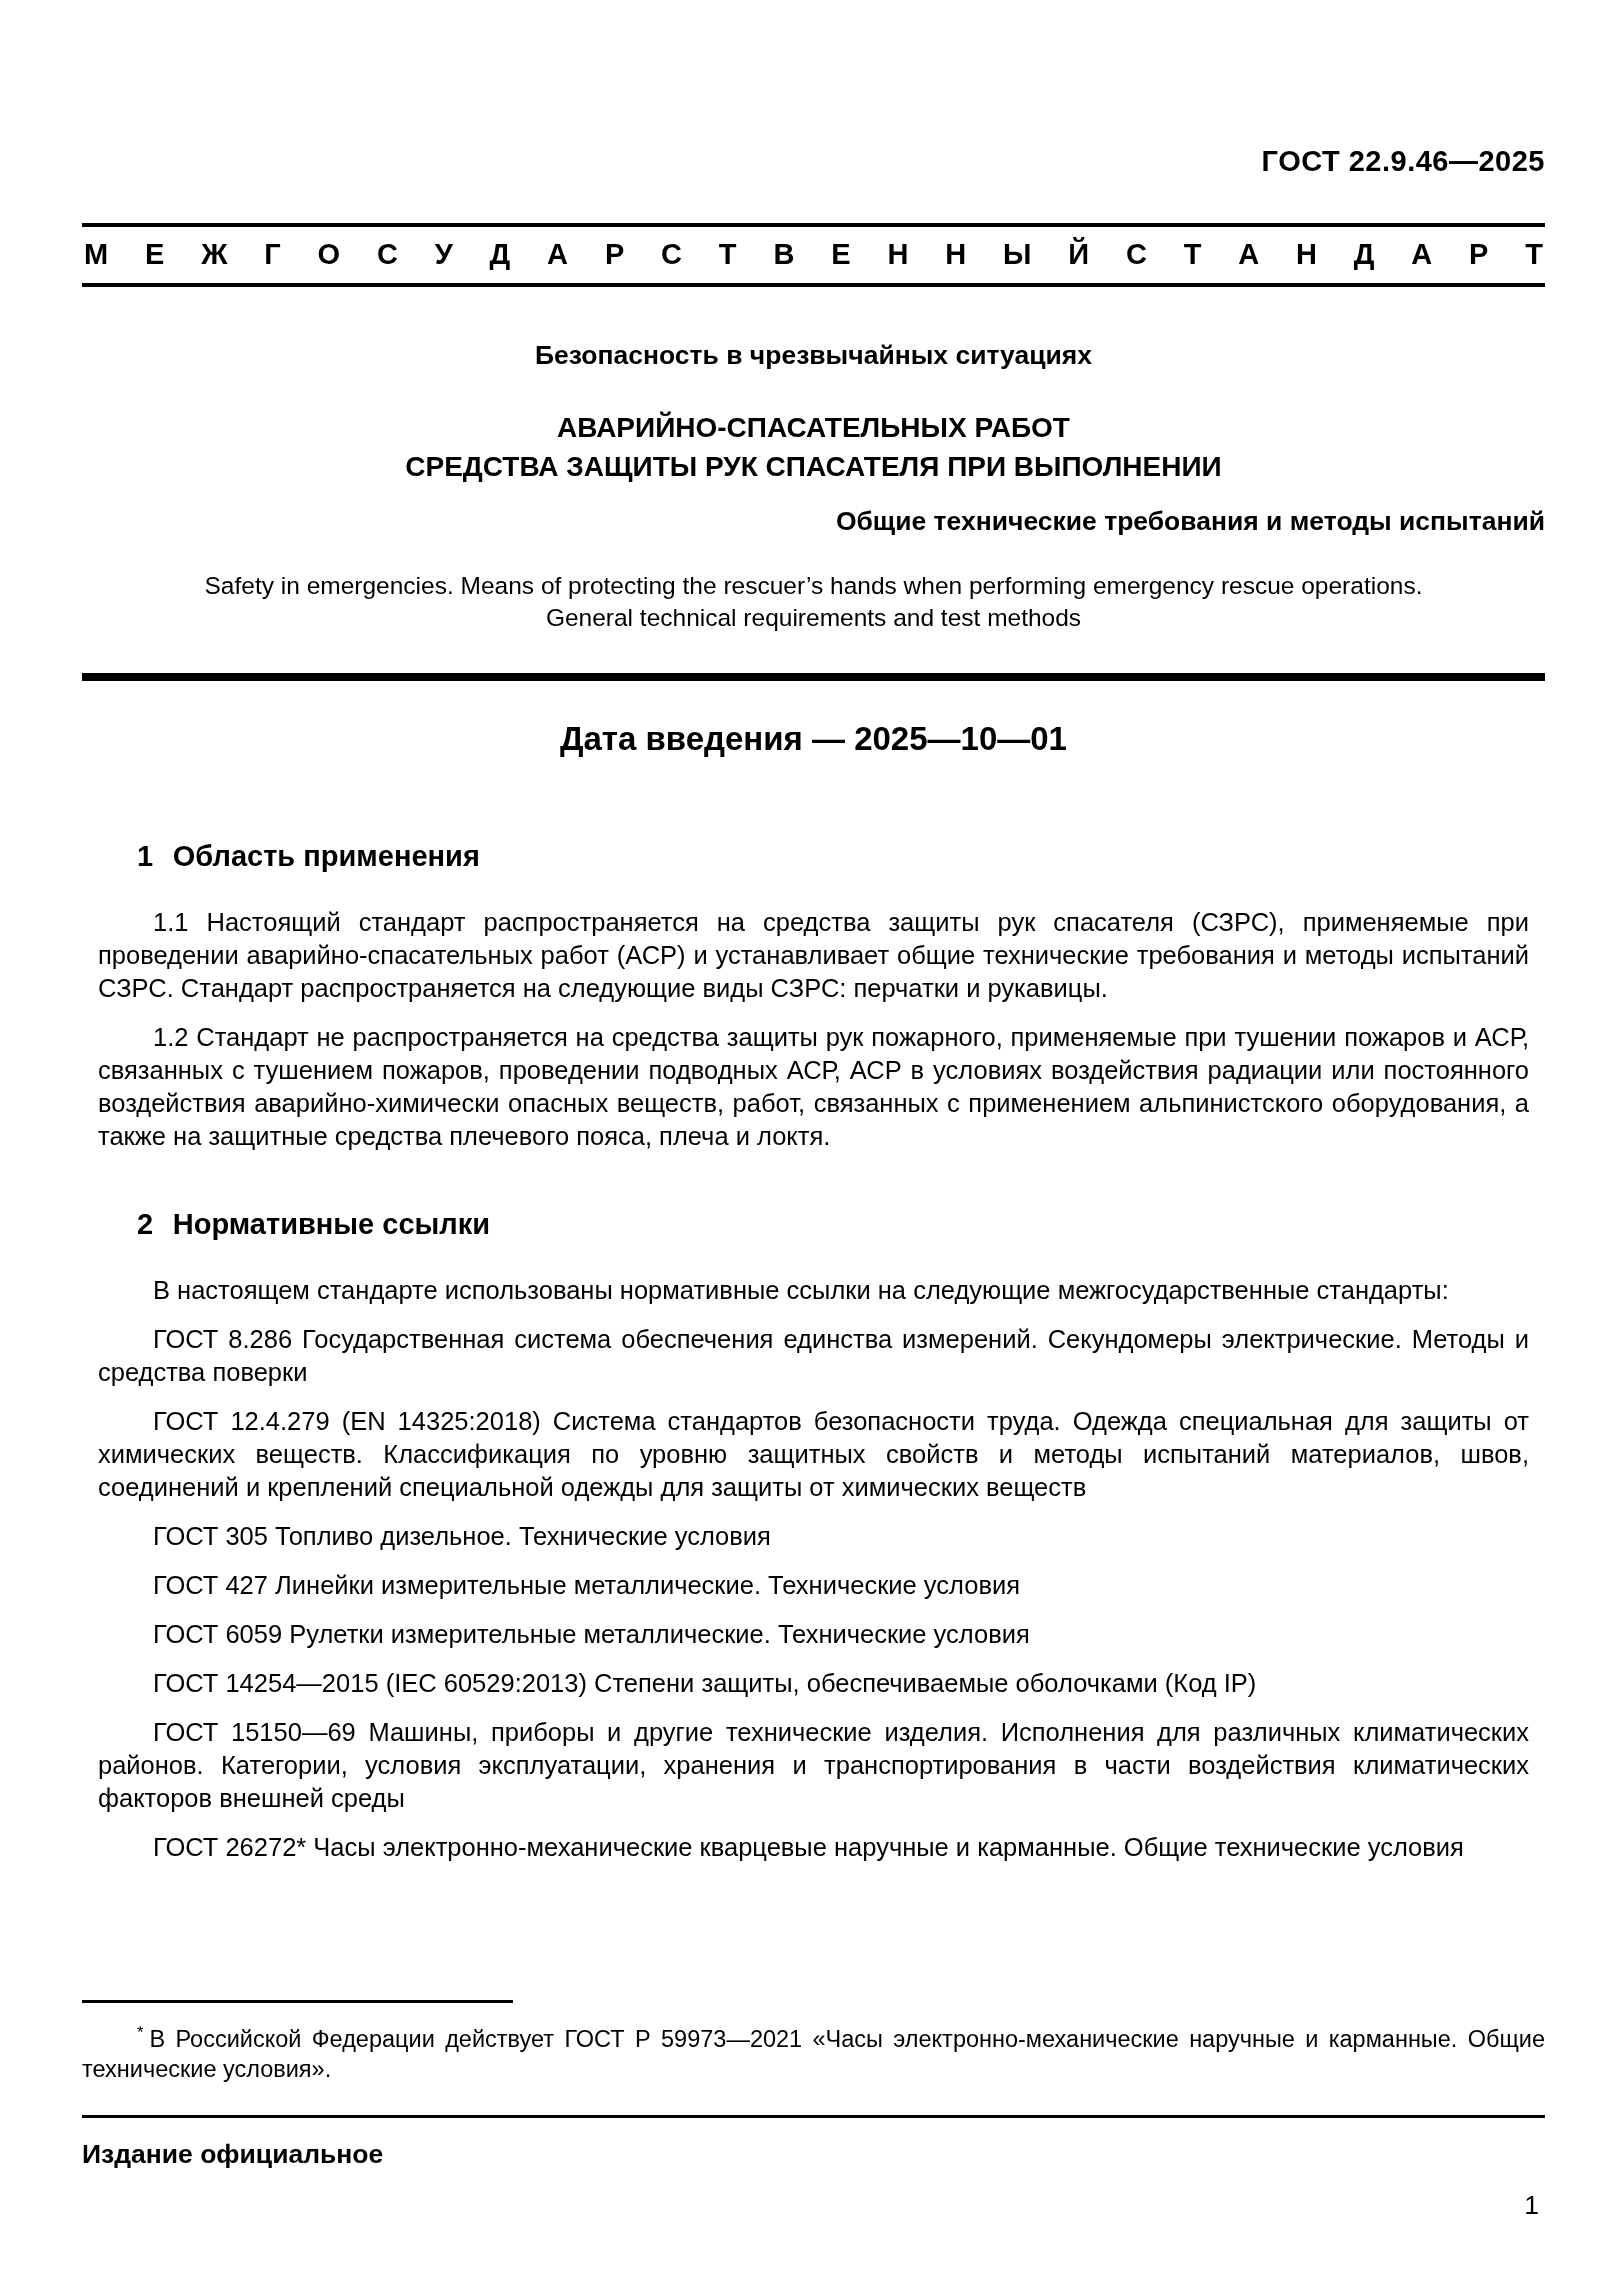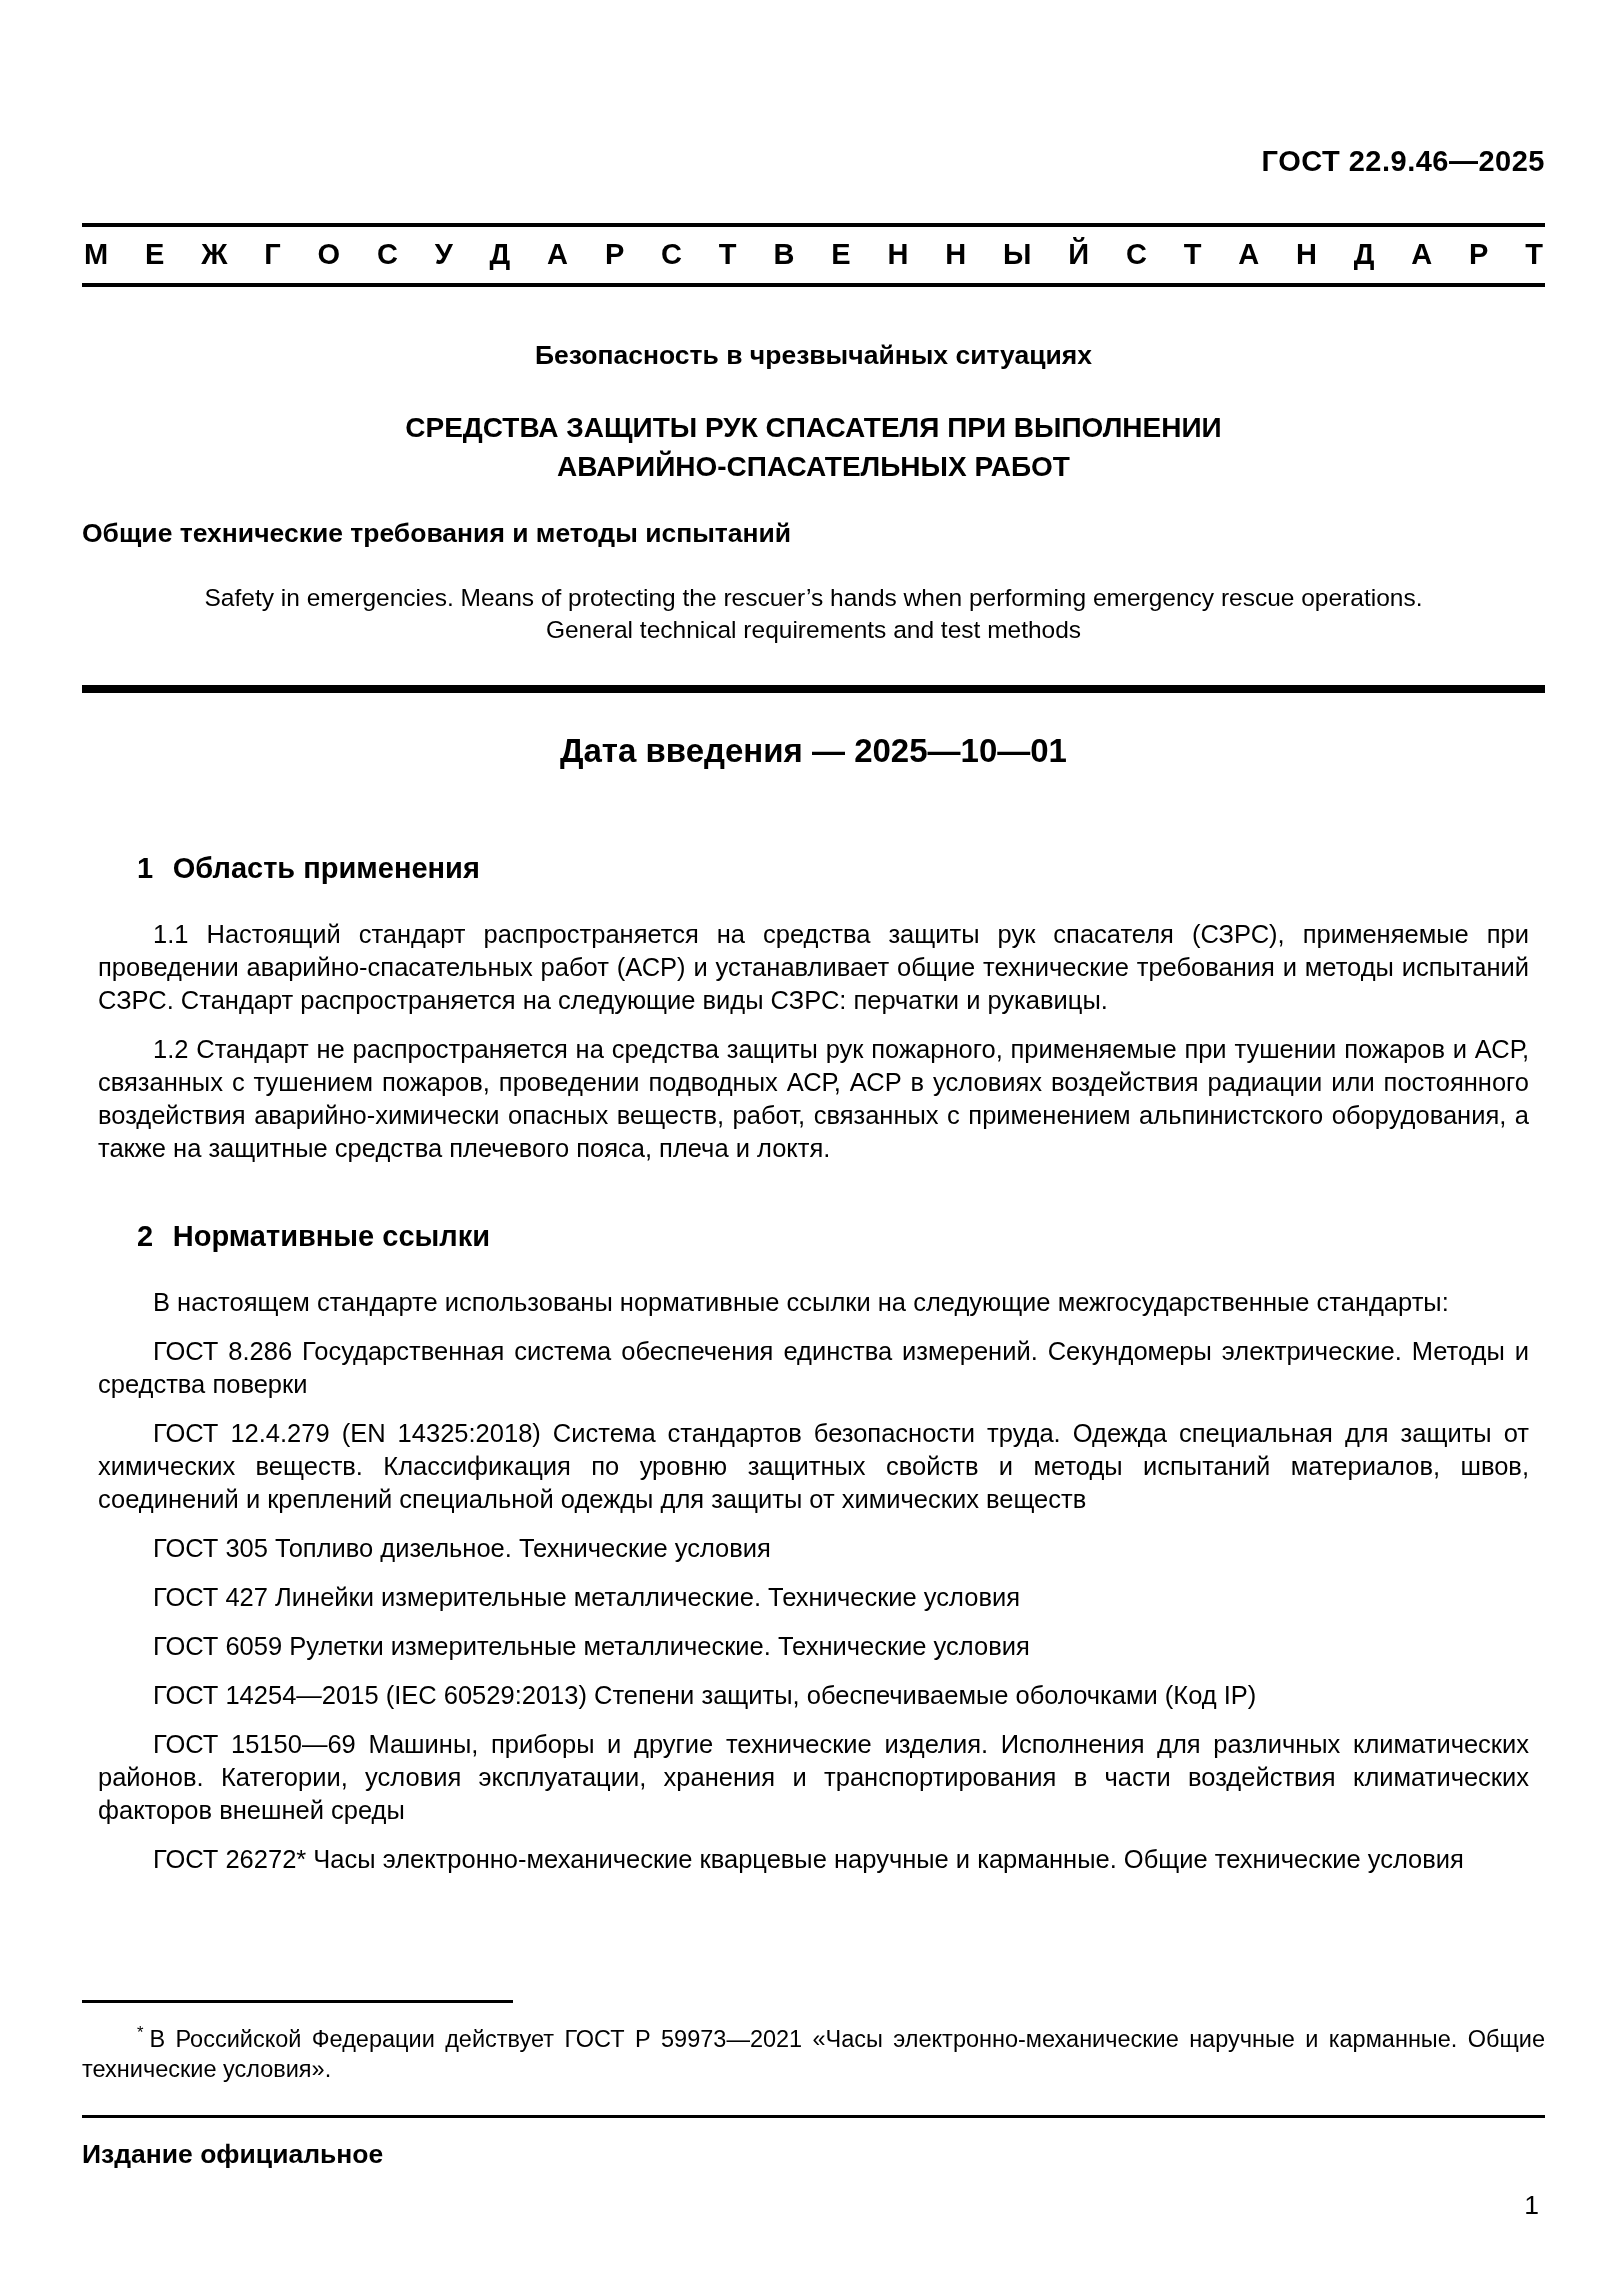--- a/index.html
+++ b/index.html
@@ -43,24 +43,24 @@
     text-align: center;
   }
   .main-title {
     margin-top: 37px;
     font-size: 28px;
     font-weight: 700;
     text-align: center;
     line-height: 39px;
   }
   .subtitle {
-    margin-top: 32px;
-    font-size: 26.5px;
-    font-weight: 700;
-    text-align: left;
+    margin-top: 20px;
+    font-size: 26.5px;
+    font-weight: 700;
+    text-align: right;
   }
   .title-en {
     margin-top: 33px;
     font-size: 24.5px;
     text-align: center;
     line-height: 32px;
   }
   .rule-thick {
     margin-top: 39px;
     height: 7.8px;
@@ -134,22 +134,22 @@
 
 <div class="page">
 
   <div class="doc-number">ГОСТ 22.9.46—2025</div>
 
   <div class="banner">М Е Ж Г О С У Д А Р С Т В Е Н Н Ы Й С Т А Н Д А Р Т</div>
 
   <div class="subject-area">Безопасность в чрезвычайных ситуациях</div>
 
   <div class="main-title">
+    <div>АВАРИЙНО-СПАСАТЕЛЬНЫХ РАБОТ</div>
     <div>СРЕДСТВА ЗАЩИТЫ РУК СПАСАТЕЛЯ ПРИ ВЫПОЛНЕНИИ</div>
-    <div>АВАРИЙНО-СПАСАТЕЛЬНЫХ РАБОТ</div>
   </div>
 
   <div class="subtitle">Общие технические требования и методы испытаний</div>
 
   <div class="title-en">
     <div>Safety in emergencies. Means of protecting the rescuer’s hands when performing emergency rescue operations.</div>
     <div>General technical requirements and test methods</div>
   </div>
 
   <div class="rule-thick"></div>

